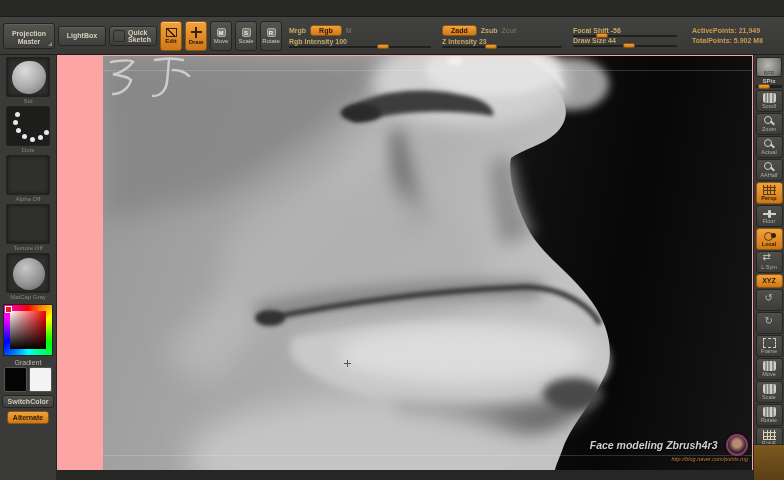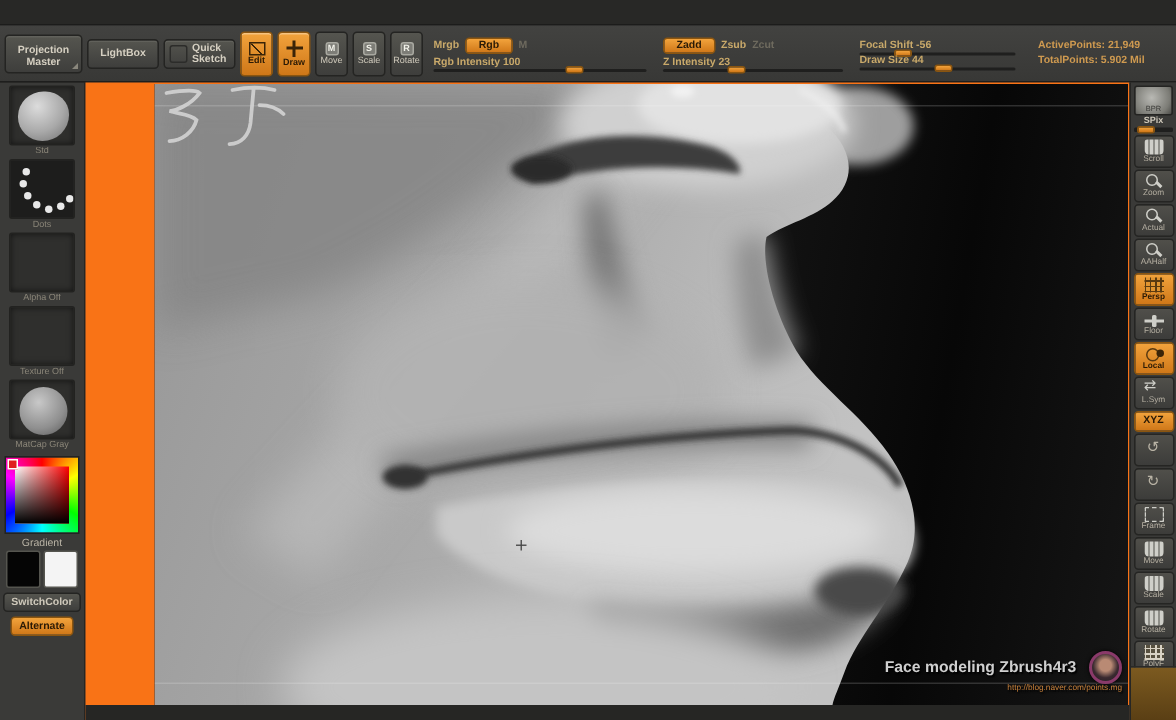--- a/index.html
+++ b/index.html
@@ -50,21 +50,21 @@
   .track { position:relative; width:100%; height:2px; background:#1f1f1e; border-radius:1px; margin-top:1px;}
   .handle { position:absolute; top:-2px; width:12px; height:5px; border-radius:2px;
     background:linear-gradient(#f2a33c,#cf7718); border:1px solid #8a5510; }
   .points { display:flex; flex-direction:column; gap:3px; margin-left:8px; }
   .points div { font-size:7px; color:#cf9a50; font-weight:bold; white-space:nowrap; }
 
   
   .main { display:flex; height:425px; }
   .tray { width:57px; background:#3a3a38; border-right:1px solid #262624;
     display:flex; flex-direction:column; align-items:center; padding-top:2px; }
-  .center { flex:1; position:relative; background:#f97316; }
+  .center { flex:1; position:relative; background:#fca5a5;font-style:italic; }
   .shelf { width:31px; background:#3a3a38; border-left:1px solid #262624;
     display:flex; flex-direction:column; align-items:center; padding-top:2px; gap:1px; position:relative;}
 
   
   .slot { width:46px; margin-bottom:2px; text-align:center; }
   .thumb { width:44px; height:40px; margin:0 auto; background:#2f2f2d; border:1px solid #222220;
     border-radius:2px; box-shadow:inset 0 0 4px rgba(0,0,0,.6); position:relative; overflow:hidden;}
   .thumb-lbl { font-size:6px; color:#8a8578; margin-top:1px; overflow:hidden; white-space:nowrap; }
   .brush-ball { position:absolute; left:5px; top:3px; width:34px; height:33px; border-radius:50% 46% 52% 48%;
     background:radial-gradient(circle at 38% 30%, #dcdcdc, #a9a9a9 55%, #6e6e6e 100%); }

